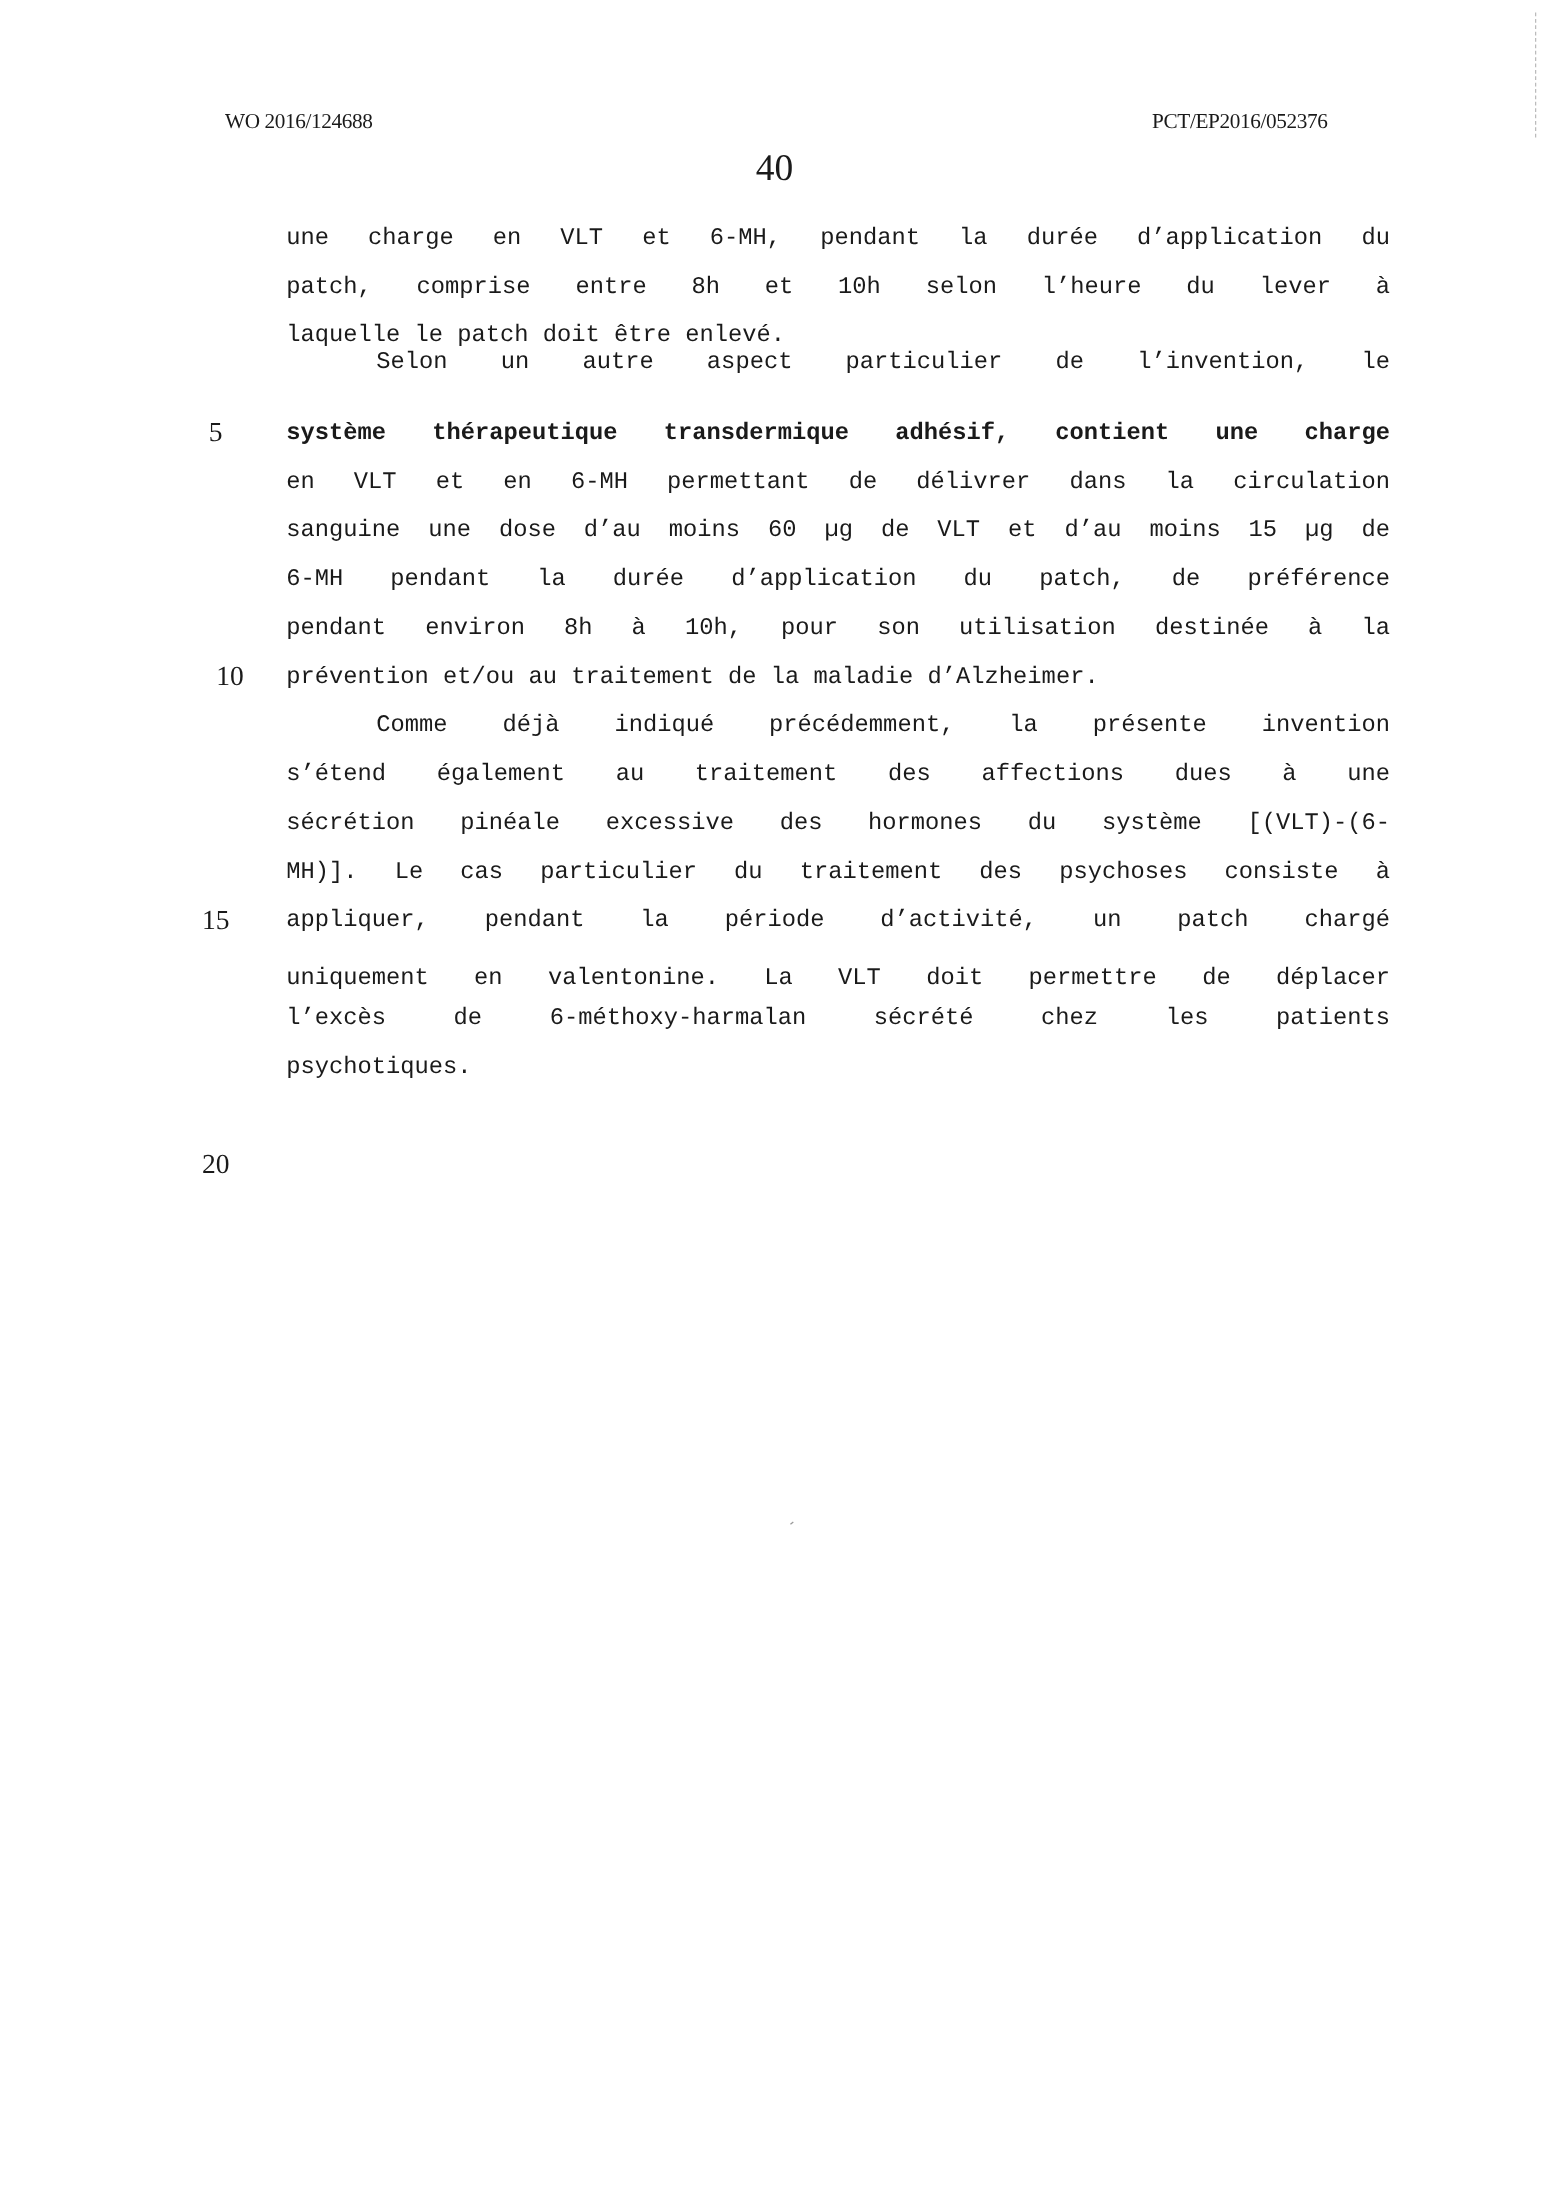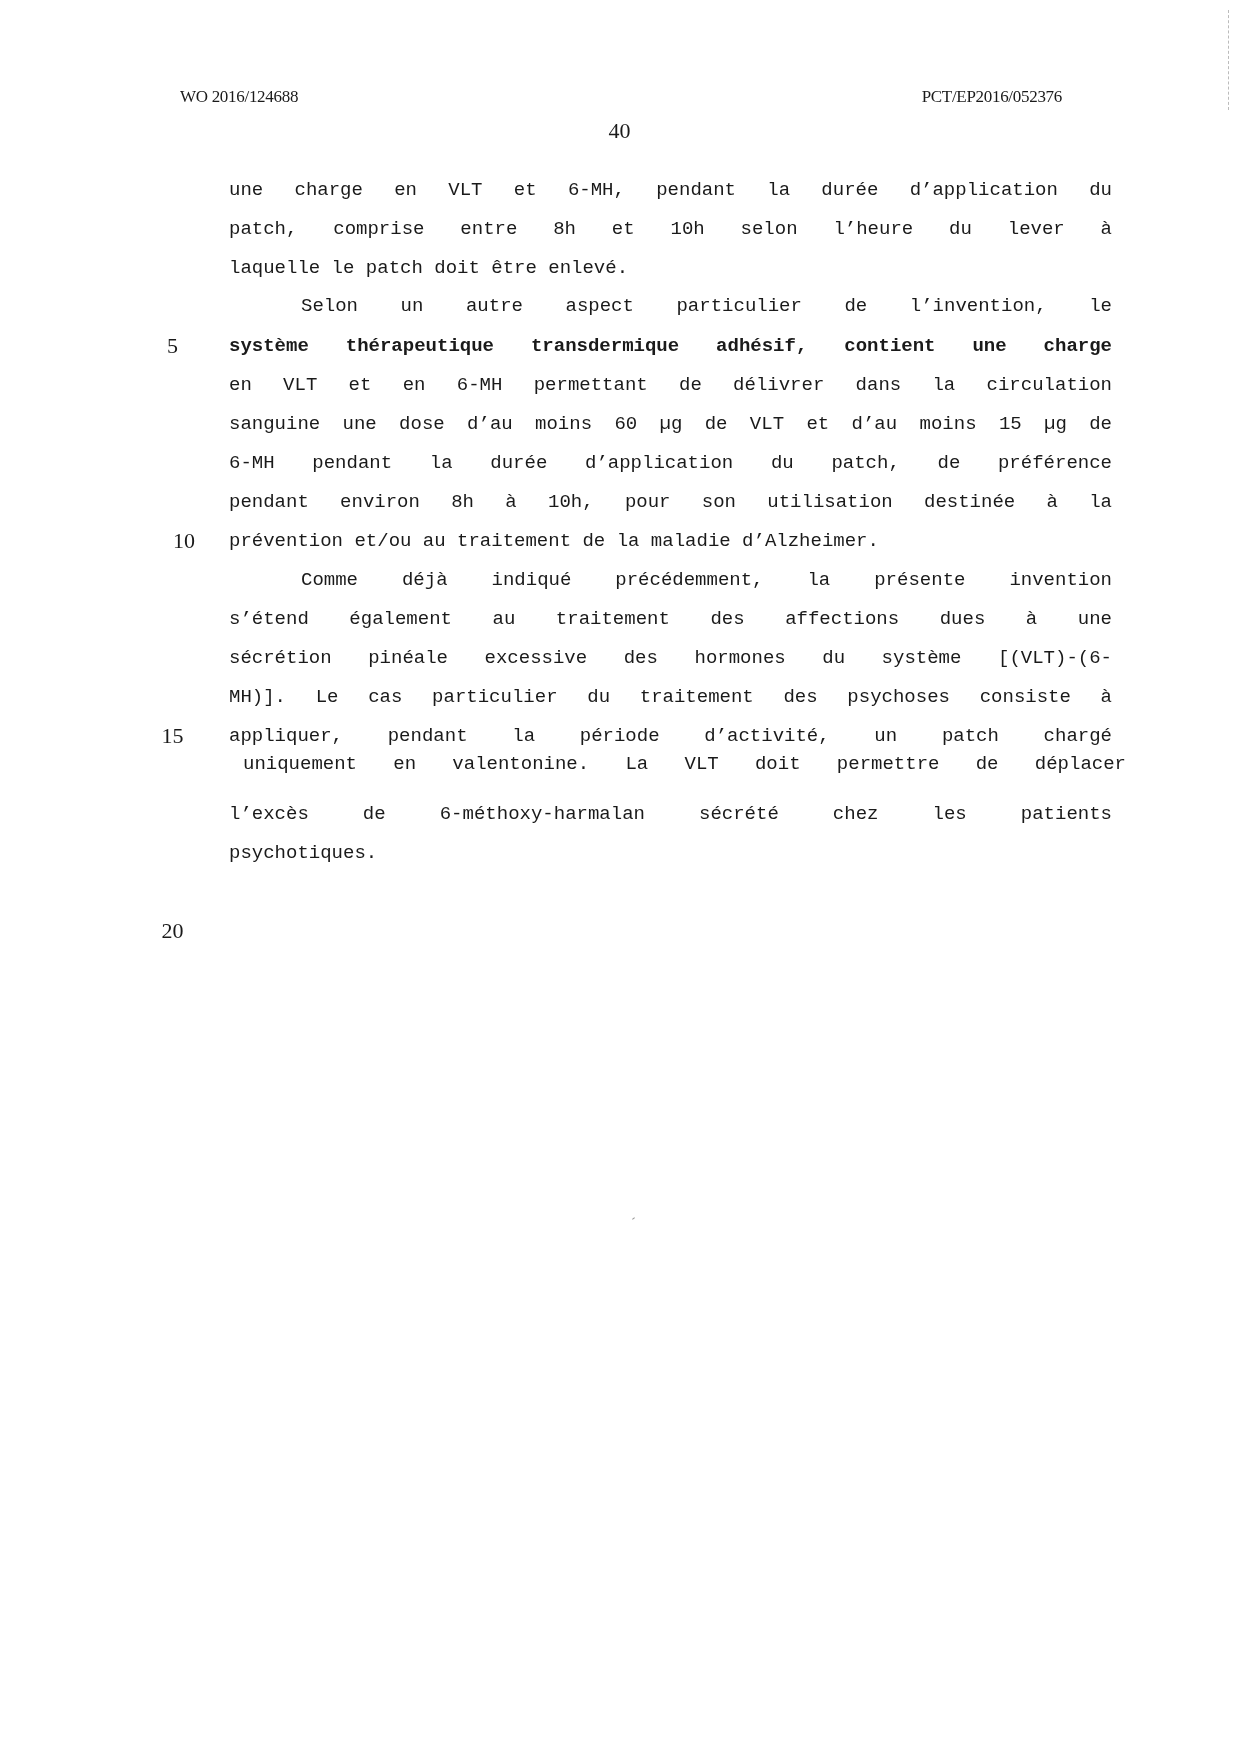--- a/index.html
+++ b/index.html
@@ -1,53 +1,53 @@
 <!DOCTYPE html>
 <html><head>
 <meta charset="utf-8">
 <style>
   html, body { margin: 0; padding: 0; background: #ffffff; }
   body { width: 1239px; height: 1753px; position: relative; overflow: hidden; color: #1a1a1a; }
   .hdr { position: absolute; top: 87px; font-family: "Liberation Serif", serif; font-weight: normal; font-size: 17px; letter-spacing: -0.3px; }
   .hdr-left { left: 180px; }
   .hdr-right { right: 177px; margin-left: 27px; }
-  .pagenum { position: absolute; top: 118px; left: 0; width: 1239px; text-align: center; font-family: "Liberation Serif", serif; font-size: 22px; }
+  .pagenum { position: absolute; top: 118px; left: 0; width: 1239px; text-align: center; font-family: "Liberation Serif", serif; font-size: 30px; }
   .line { position: absolute; left: 229px; width: 883px; font-family: "Liberation Mono", monospace; font-size: 19px; white-space: nowrap; text-align: justify; text-align-last: justify; line-height: 24px; height: 24px; }
   .line.last { text-align-last: left; }
   .line.indent { left: 301px; width: 811px; }
   .lnum { position: absolute; left: 150px; width: 45px; text-align: center; font-family: "Liberation Serif", serif; font-size: 22px; line-height: 24px; }
   .scan-mark { position: absolute; left: 1228px; top: 10px; width: 1px; height: 100px; border-left: 1px dashed #bbb; }
   .speck { position: absolute; left: 632px; top: 1218px; width: 3px; height: 1px; background: #999; transform: rotate(-40deg); }
 </style>
 </head>
 <body>
 
 <div class="scan-mark"></div>
 
 <div class="hdr hdr-left">WO 2016/124688</div>
 <div class="hdr hdr-right">PCT/EP2016/052376</div>
 <div class="pagenum">40</div>
 
 <div id="body-lines">
     <div class="line" style="top: 178px;">une charge en VLT et 6-MH, pendant la durée d’application du</div>
     <div class="line" style="top: 217px;">patch, comprise entre 8h et 10h selon l’heure du lever à</div>
     <div class="line last" style="top: 256px;">laquelle le patch doit être enlevé.</div>
-    <div class="line indent" style="top: 294px;">Selon un autre aspect particulier de l’invention, le</div>
+    <div class="line indent" style="top: 277px;">Selon un autre aspect particulier de l’invention, le</div>
     <div class="line" style="top: 334px; font-weight: bold;">système thérapeutique transdermique adhésif, contient une charge</div>
     <div class="line" style="top: 373px;">en VLT et en 6-MH permettant de délivrer dans la circulation</div>
     <div class="line" style="top: 412px;">sanguine une dose d’au moins 60 µg de VLT et d’au moins 15 µg de</div>
     <div class="line" style="top: 451px;">6-MH pendant la durée d’application du patch, de préférence</div>
     <div class="line" style="top: 490px;">pendant environ 8h à 10h, pour son utilisation destinée à la</div>
     <div class="line last" style="top: 529px;">prévention et/ou au traitement de la maladie d’Alzheimer.</div>
     <div class="line indent" style="top: 568px;">Comme déjà indiqué précédemment, la présente invention</div>
     <div class="line" style="top: 607px;">s’étend également au traitement des affections dues à une</div>
     <div class="line" style="top: 646px;">sécrétion pinéale excessive des hormones du système [(VLT)-(6-</div>
     <div class="line" style="top: 685px;">MH)]. Le cas particulier du traitement des psychoses consiste à</div>
     <div class="line" style="top: 724px;">appliquer, pendant la période d’activité, un patch chargé</div>
-    <div class="line" style="top: 752px; margin-left: 14px;">uniquement en valentonine. La VLT doit permettre de déplacer</div>
+    <div class="line" style="top: 770px;">uniquement en valentonine. La VLT doit permettre de déplacer</div>
     <div class="line" style="top: 802px;">l’excès de 6-méthoxy-harmalan sécrété chez les patients</div>
     <div class="line last" style="top: 841px;">psychotiques.</div>
   </div>
 <div id="line-numbers">
     <div class="lnum" style="top: 334px;">5</div>
     <div class="lnum" style="top: 529px; text-align: right;">10</div>
     <div class="lnum" style="top: 724px;">15</div>
     <div class="lnum" style="top: 919px;">20</div>
   </div>
 

